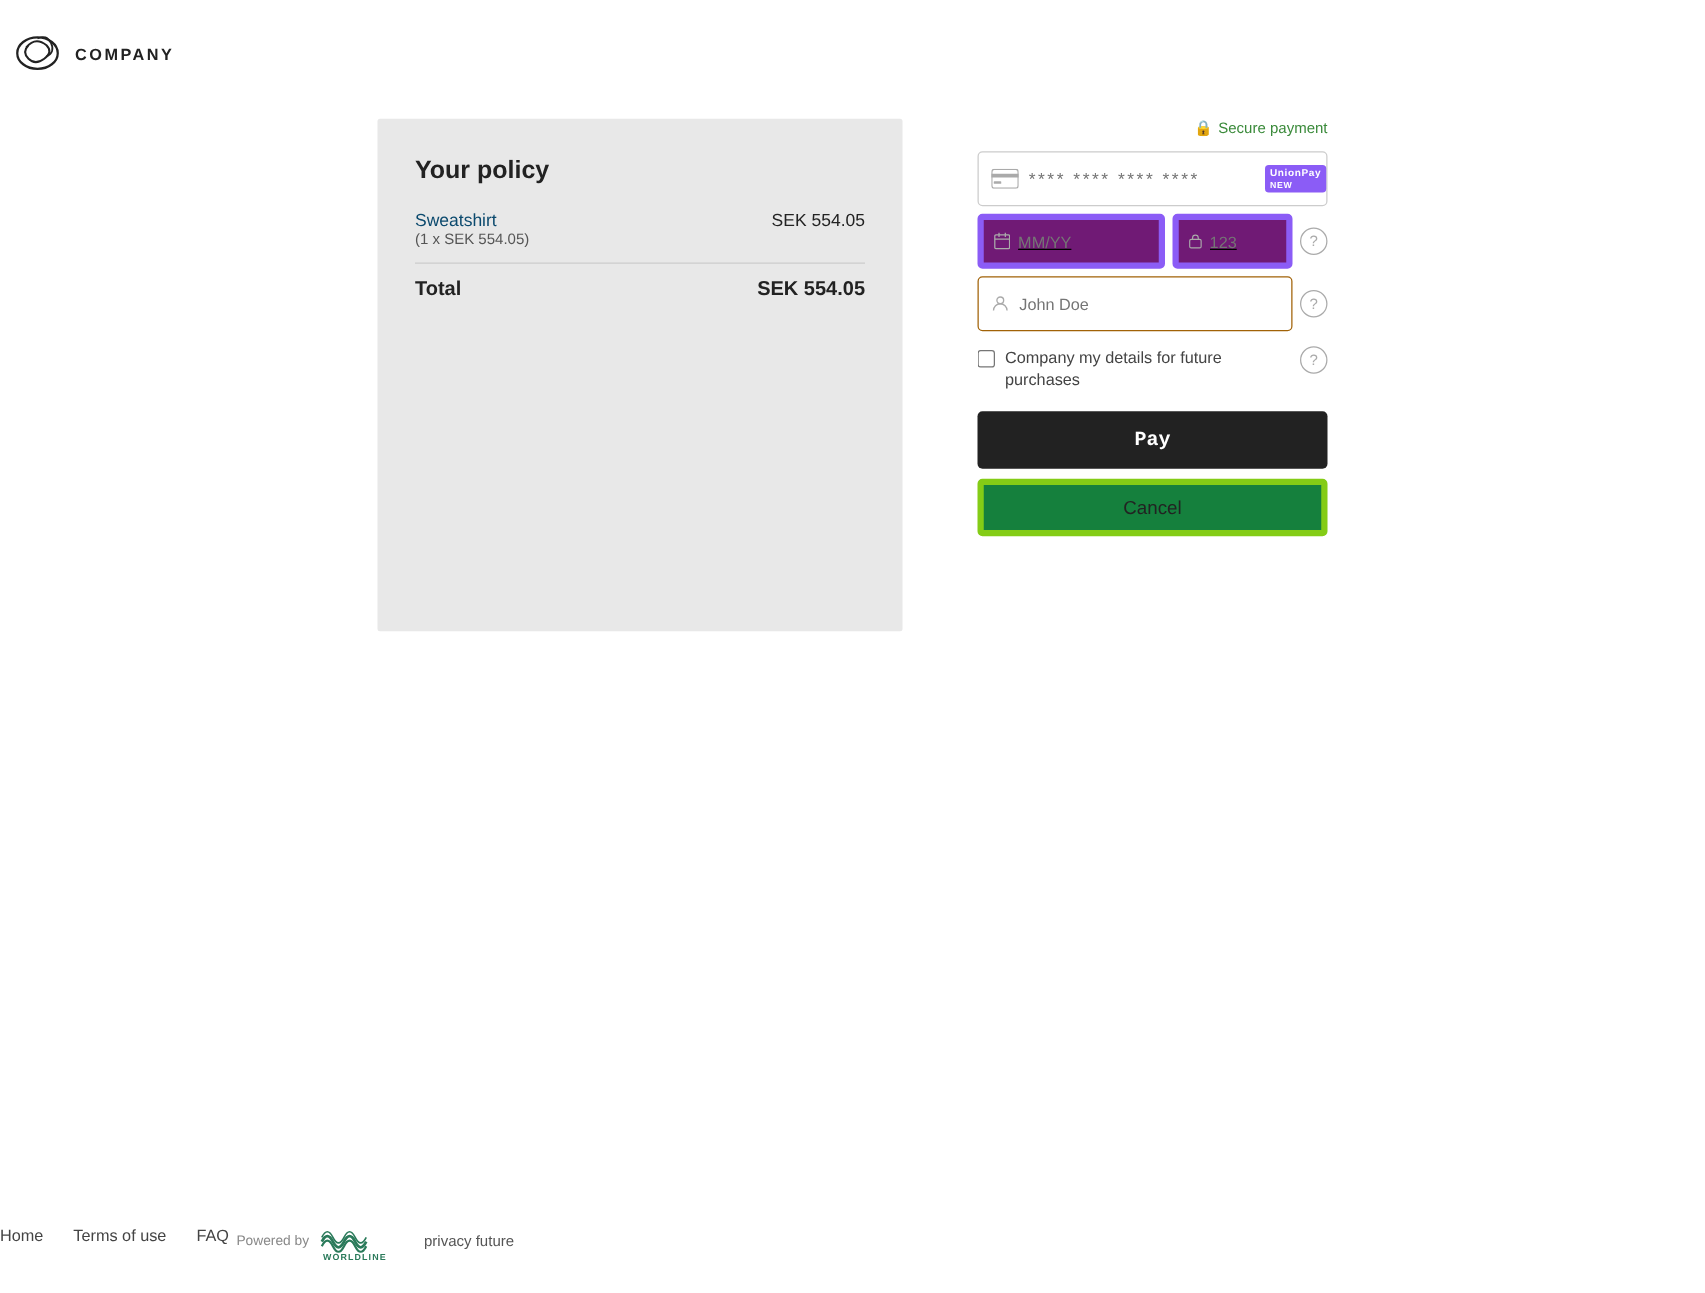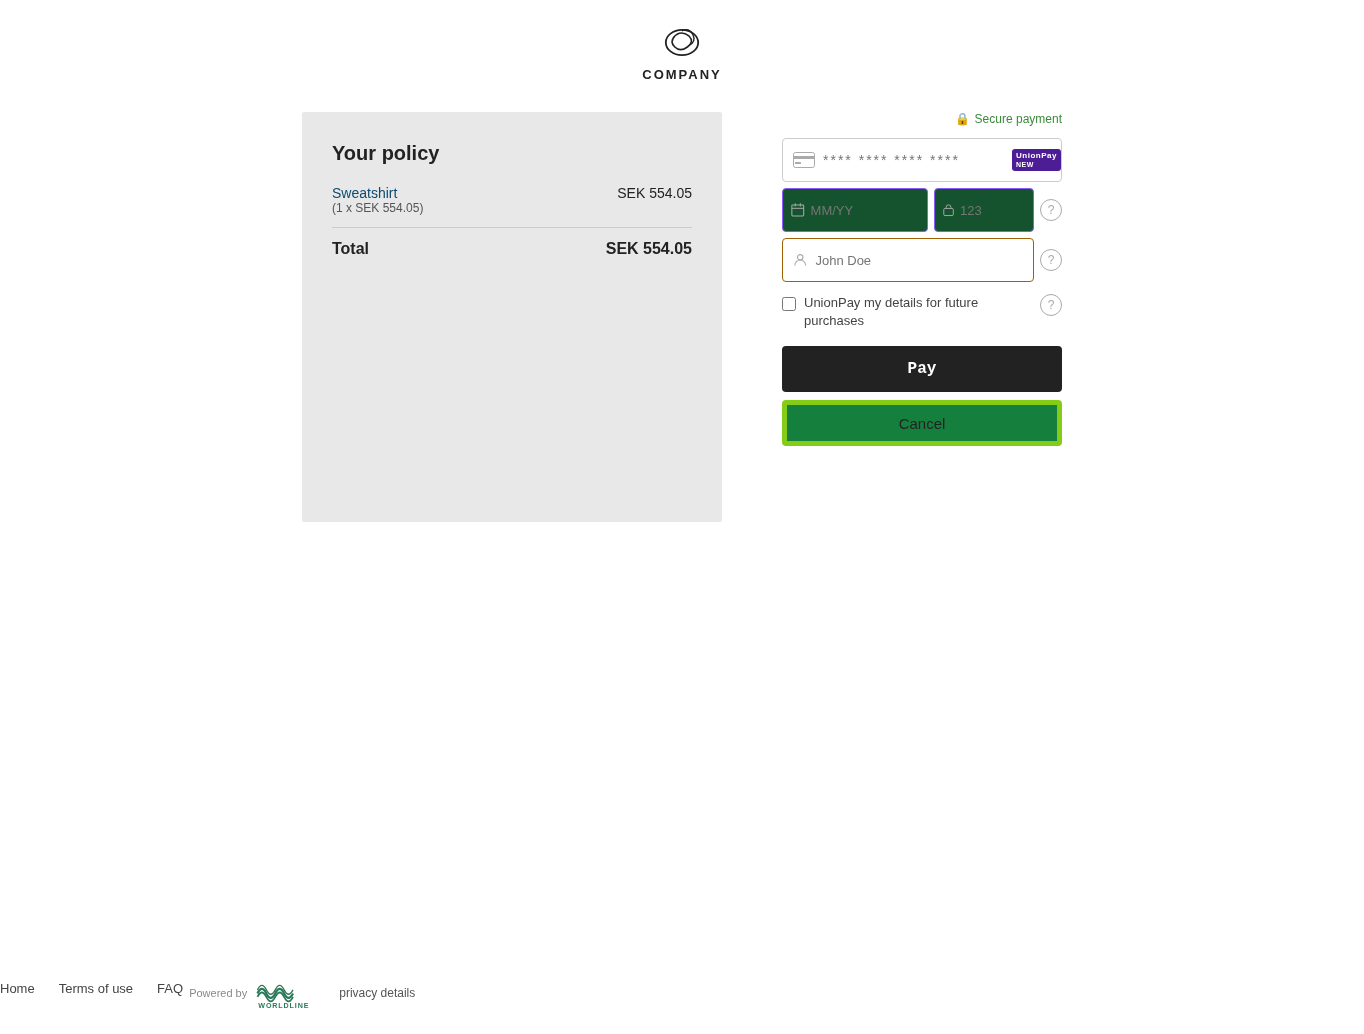--- a/index.html
+++ b/index.html
@@ -8,21 +8,21 @@
       background: #fff;
       min-height: 1034px;
       display: flex;
       flex-direction: column;
       align-items: center;
     }
 
     
     .header {
       display: flex;
-      flex-direction: column;
+      flex-direction: row;
       align-items: center;
       padding: 20px 0 10px;
       width: 100%;
       text-align: right;
     }
     .logo-svg {
       width: 60px;
       height: 45px;
     }
     .company-name {
@@ -140,45 +140,46 @@
       outline: none;
       font-size: 14px;
       color: #aaa;
       letter-spacing: 2px;
       background: transparent;
     }
     .card-brand-badge {
       display: flex;
       align-items: center;
       justify-content: center;
-      background: #4c1d95;
+      background: #8b5cf6;
       border-radius: 3px;
       padding: 2px 4px;
       font-size: 9px;
       color: #fff;
       font-weight: bold;
       white-space: nowrap;
       flex-shrink: 0;
     }
 
     .expiry-cvv-row {
       display: flex;
       gap: 6px;
       margin-bottom: 6px;
     }
     .expiry-input-wrap, .cvv-input-wrap {
       flex: 1;
       display: flex;
       align-items: center;
-      border: 1px solid #8b5cf6;
+      border: 5px solid #8b5cf6;
       border-radius: 4px;
       padding: 0 8px;
       height: 44px;
-      background: #14532d;
+      background: #701a75;
       gap: 6px;
+      text-decoration: underline;
     }
     .cvv-row-wrap {
       display: flex;
       align-items: center;
       gap: 6px;
       flex: 1;
     }
     .input-field {
       border: none;
       outline: none;
@@ -386,21 +387,21 @@
           <circle cx="8" cy="5" r="3" stroke="#aaa" stroke-width="1.2" fill="none"></circle>
           <path d="M2 14c0-3.314 2.686-6 6-6s6 2.686 6 6" stroke="#aaa" stroke-width="1.2" fill="none"></path>
         </svg>
         <input class="input-field" type="text" placeholder="John Doe" style="">
       </div>
       <div class="help-icon">?</div>
     </div>
 
     <div class="remember-row">
       <input type="checkbox" class="remember-checkbox" style="">
-      <span class="remember-text">UnionPay my details for future purchases</span>
+      <span class="remember-text">Company my details for future purchases</span>
       <div class="help-icon">?</div>
     </div>
 
     <button class="pay-button">Pay</button>
 
     <button class="cancel-button">Cancel</button>
 
   </div>
 </div>
 
@@ -413,14 +414,14 @@
   <span class="powered-by-text">Powered by</span>
 
   <svg class="worldline-svg worldline-logo" viewBox="0 0 90 38" fill="none" xmlns="http://www.w3.org/2000/svg">
 
     <path d="M5 20 Q10 10 15 20 Q20 30 25 20 Q30 10 35 20 Q40 30 45 20" stroke="#2a7a5a" stroke-width="2.5" fill="none"></path>
     <path d="M5 24 Q10 14 15 24 Q20 34 25 24 Q30 14 35 24 Q40 34 45 24" stroke="#2a7a5a" stroke-width="2" fill="none"></path>
     <path d="M5 16 Q10 6 15 16 Q20 26 25 16 Q30 6 35 16 Q40 26 45 16" stroke="#2a7a5a" stroke-width="1.5" fill="none"></path>
     <text x="6" y="36" font-size="8" fill="#2a7a5a" font-weight="bold" letter-spacing="1" font-family="Arial">WORLDLINE</text>
   </svg>
 
-  <a class="privacy-link" href="#">privacy details</a>
+  <a class="privacy-link" href="#">privacy future</a>
 </div>
 
 </body></html>

